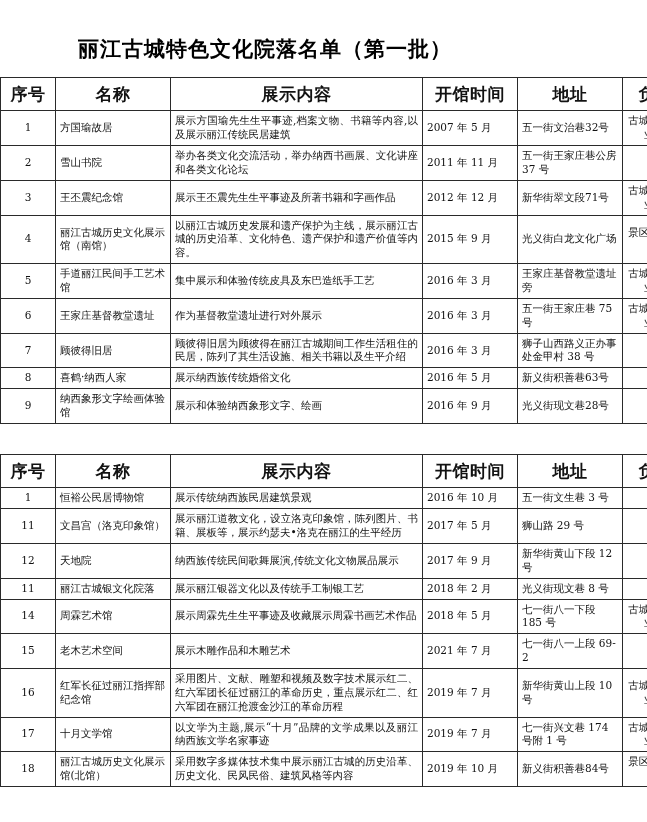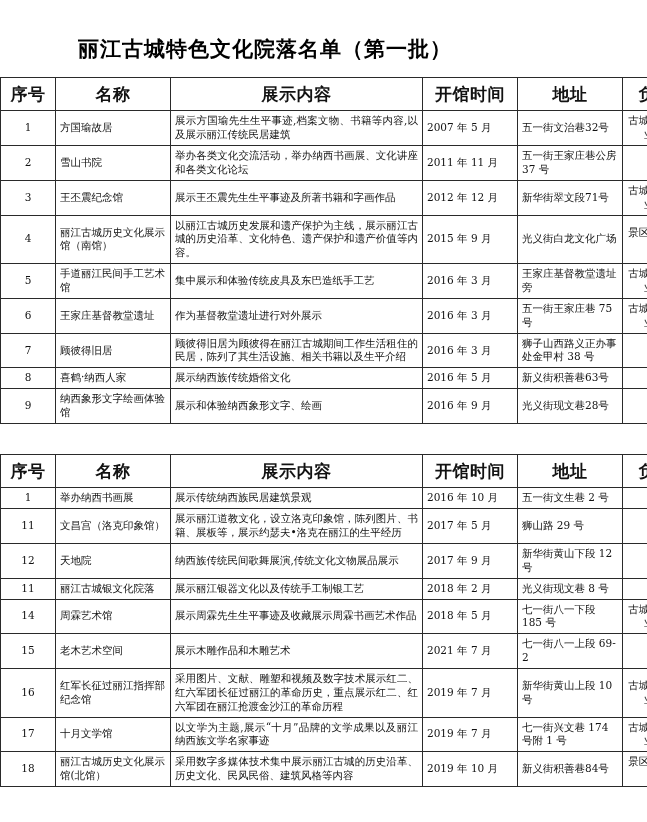--- a/index.html
+++ b/index.html
@@ -178,24 +178,24 @@
           <th class="c-name">名称</th>
           <th class="c-content">展示内容</th>
           <th class="c-date">开馆时间</th>
           <th class="c-addr">地址</th>
           <th class="c-owner">负责人</th>
         </tr>
       </thead>
       <tbody id="tbody-2">
           <tr>
             <td class="c-no">1</td>
-            <td class="c-name">举办纳西书画展</td>
+            <td class="c-name">恒裕公民居博物馆</td>
             <td class="c-content">展示传统纳西族民居建筑景观</td>
             <td class="c-date">2016 年 10 月</td>
-            <td class="c-addr">五一街文生巷 2 号</td>
+            <td class="c-addr">五一街文生巷 3 号</td>
             <td class="c-owner">李君兴</td>
           </tr>
           <tr>
             <td class="c-no">11</td>
             <td class="c-name">文昌宫（洛克印象馆）</td>
             <td class="c-content">展示丽江道教文化，设立洛克印象馆，陈列图片、书籍、展板等，展示约瑟夫•洛克在丽江的生平经历</td>
             <td class="c-date">2017 年 5 月</td>
             <td class="c-addr">狮山路 29 号</td>
             <td class="c-owner">和智力</td>
           </tr>

